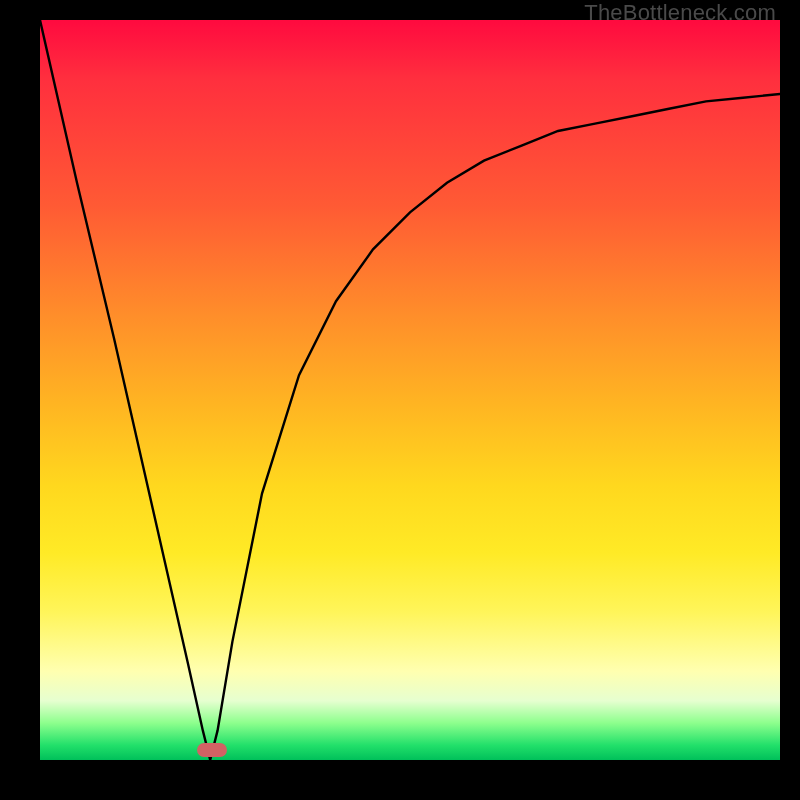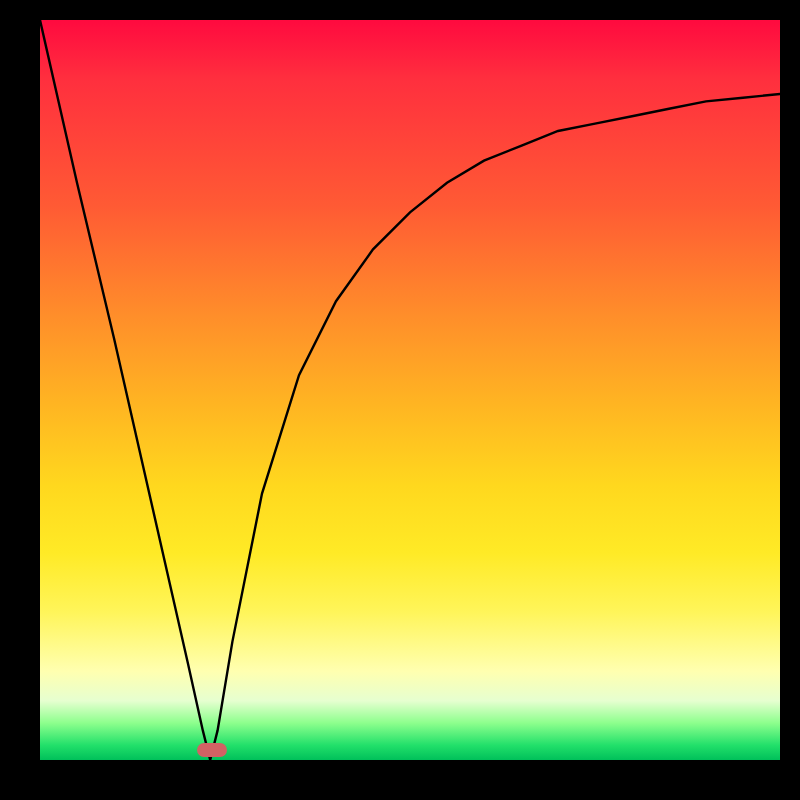--- a/index.html
+++ b/index.html
@@ -65,20 +65,21 @@
     border-radius: 7px;
     background: #d16264;
     transform: translate(-50%, -50%);
   }
 </style>
 </head>
 <body>
 
 <div class="frame">
 
+  <div class="attribution">TheBottleneck.com</div>
 
   <div class="plot-area">
     <svg class="curve" viewBox="0 0 740 740" preserveAspectRatio="none">
       <path id="curve-path" fill="none" stroke="#000" stroke-width="2.4" stroke-linecap="round" d="M0.00 0.00 L37.00 162.80 L74.00 318.20 L111.00 481.00 L148.00 643.80 L162.80 710.40 L170.20 740.00 L177.60 710.40 L192.40 621.60 L222.00 473.60 L259.00 355.20 L296.00 281.20 L333.00 229.40 L370.00 192.40 L407.00 162.80 L444.00 140.60 L481.00 125.80 L518.00 111.00 L555.00 103.60 L592.00 96.20 L629.00 88.80 L666.00 81.40 L703.00 77.70 L740.00 74.00"></path>
     </svg>
     <div class="marker" id="marker" style="left: 172px; top: 730px; background: rgb(209, 98, 100);"></div>
   </div>
 
 </div>
 

